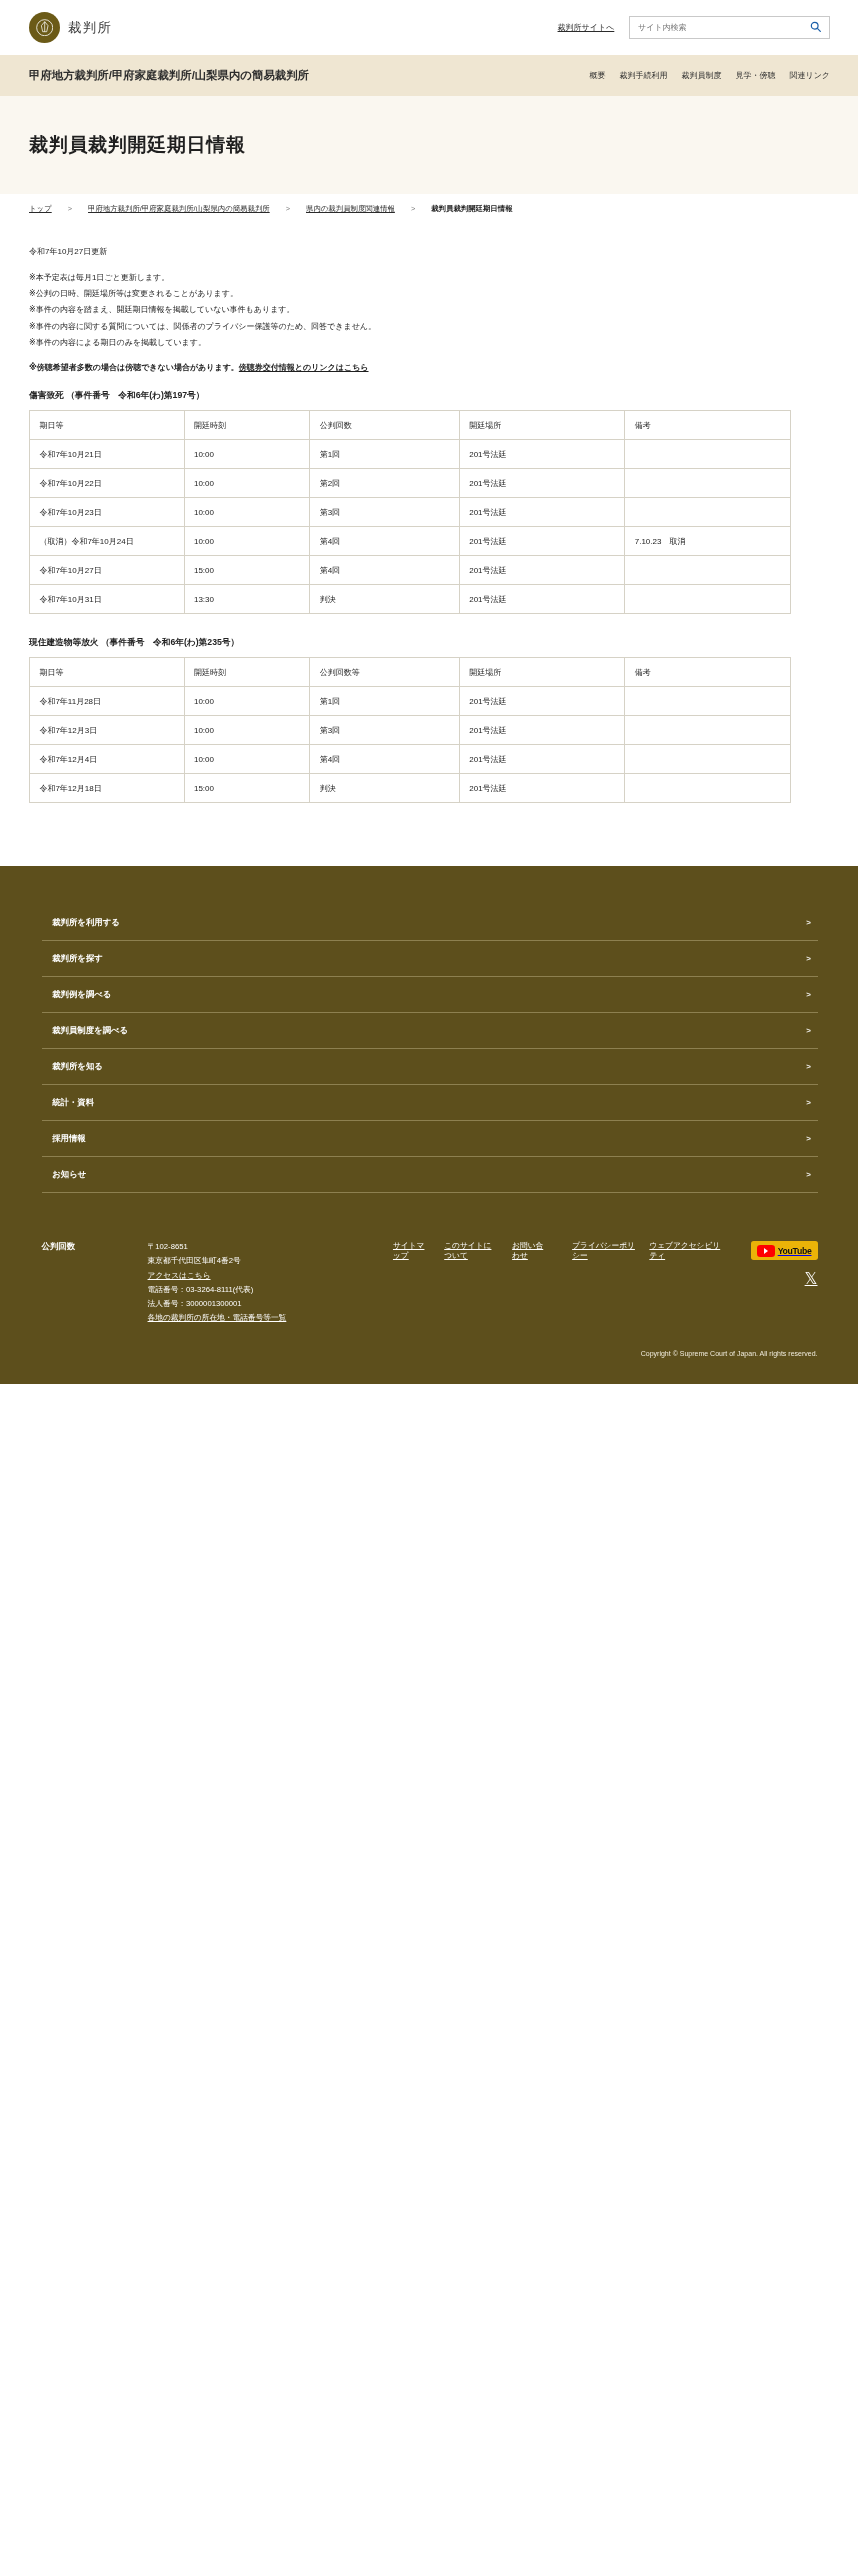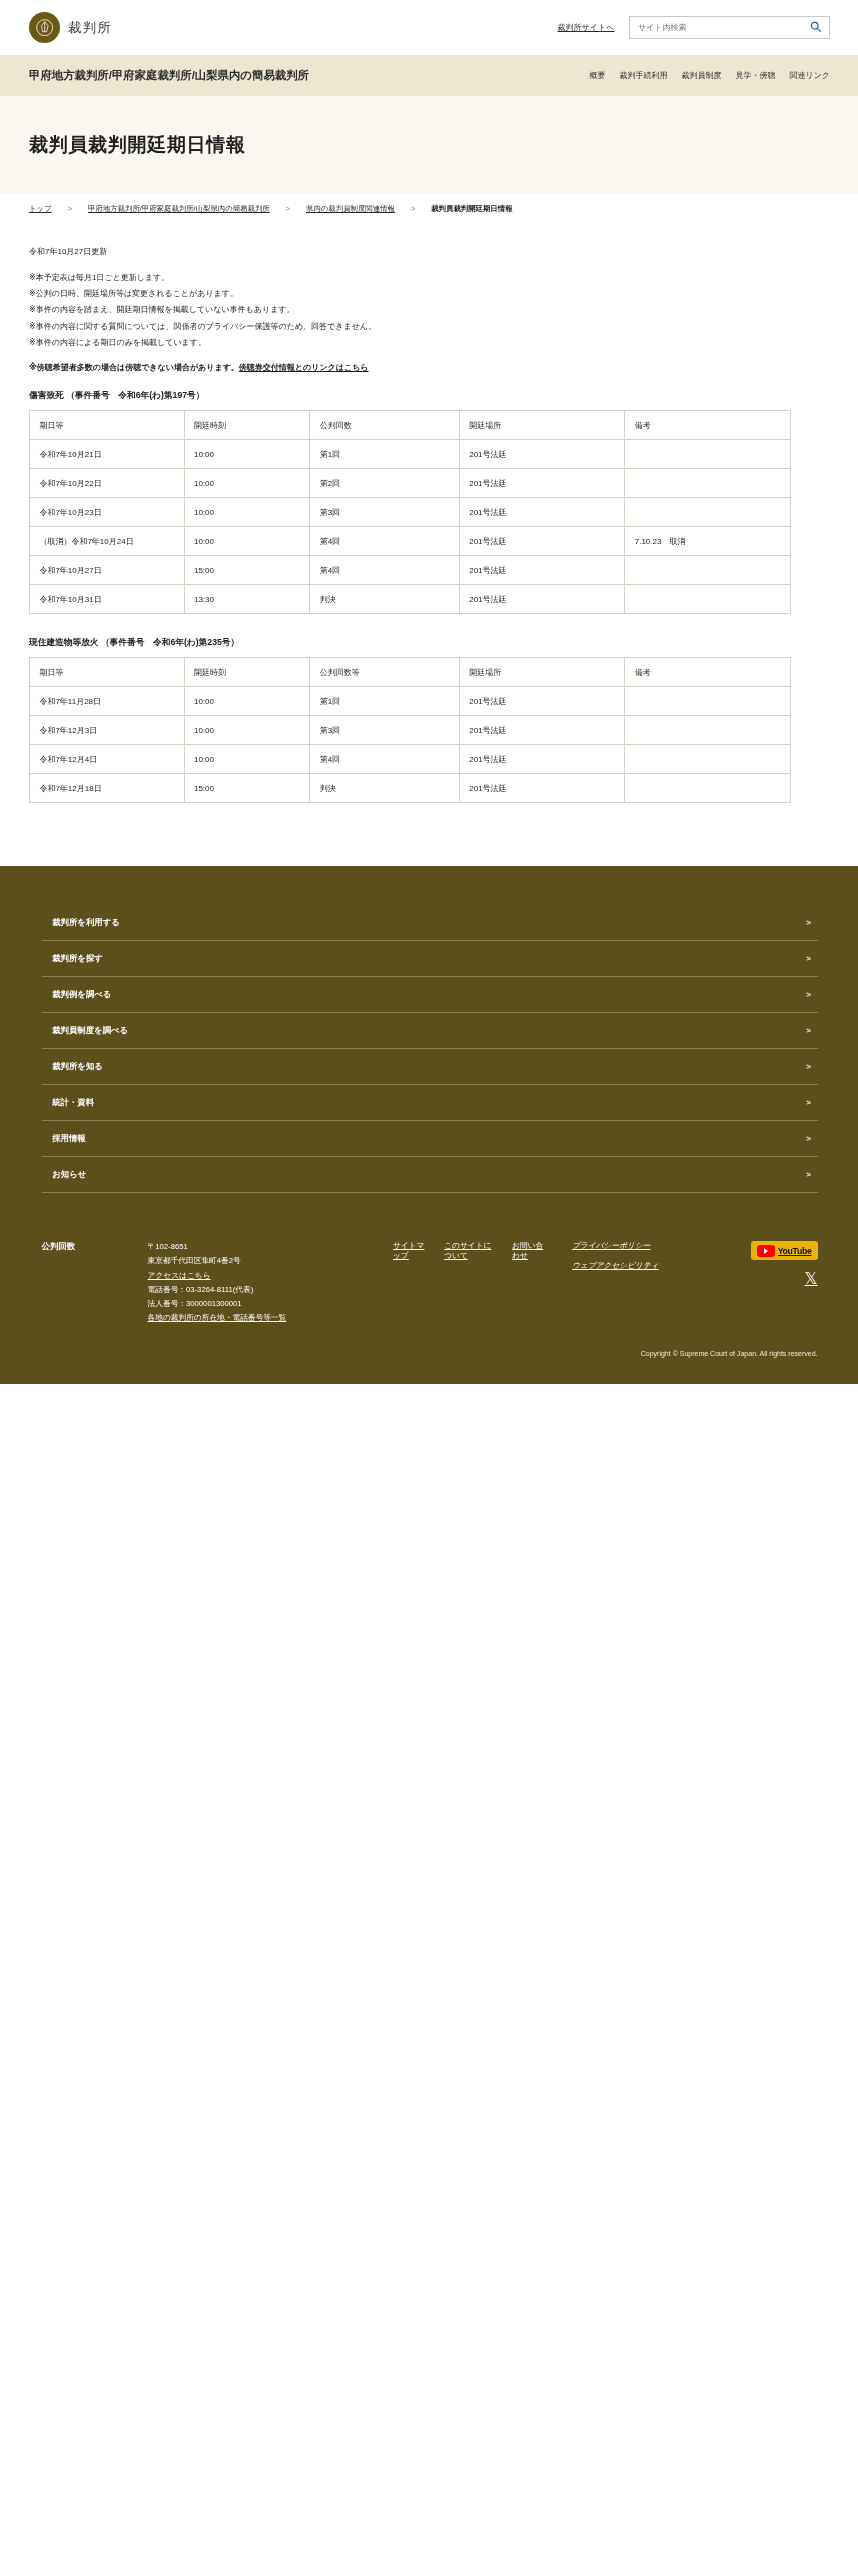--- a/index.html
+++ b/index.html
@@ -205,21 +205,21 @@
   .fb-col-name {
     font-size: 8.4px;
     font-weight: bold;
     width: 80px;
     padding-top: 1.3px;
   }
   .fb-address { font-size: 7.7px; line-height: 1.85; width: 221px; }
   .fb-address a { color: #fff; text-decoration: underline; }
   .fb-nav { display: flex; flex-direction: row; gap: 18px; width: 154px; padding-top: 1.3px; }
   .fb-nav a, .fb-nav2 a { color: #fff; font-size: 7.7px; text-decoration: underline; }
-  .fb-nav2 { display: flex; flex-direction: column; gap: 9.4px; width: 154px; padding-top: 1.3px; font-style: italic; }
+  .fb-nav2 { display: flex; flex-direction: row; gap: 9.4px; width: 154px; padding-top: 1.3px; }
   .fb-social { margin-left: auto; display: flex; flex-direction: column; align-items: flex-end; gap: 10.7px; padding-top: 1.3px; }
   .yt-badge {
     background: #eab308;
     border-radius: 2.7px;
     display: flex;
     align-items: center;
     gap: 3px;
     padding: 3.3px 6px;
   }
   .yt-play {

